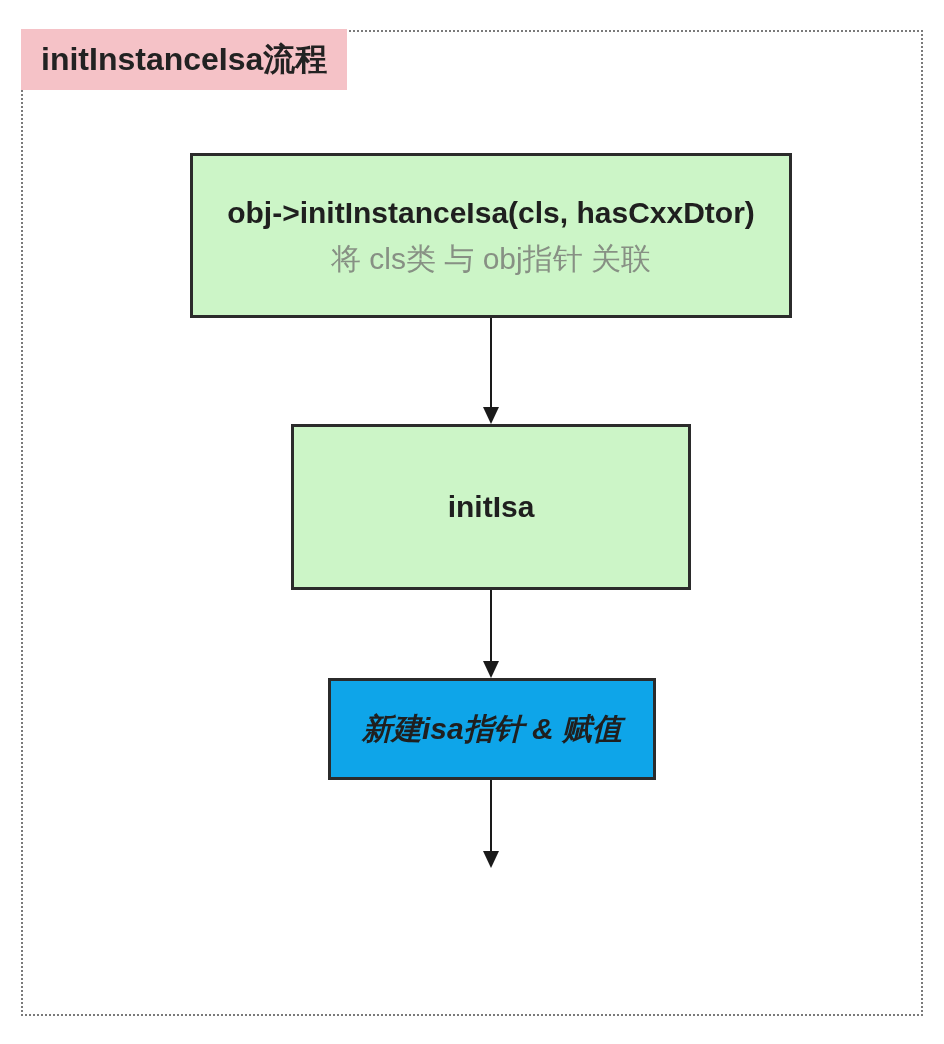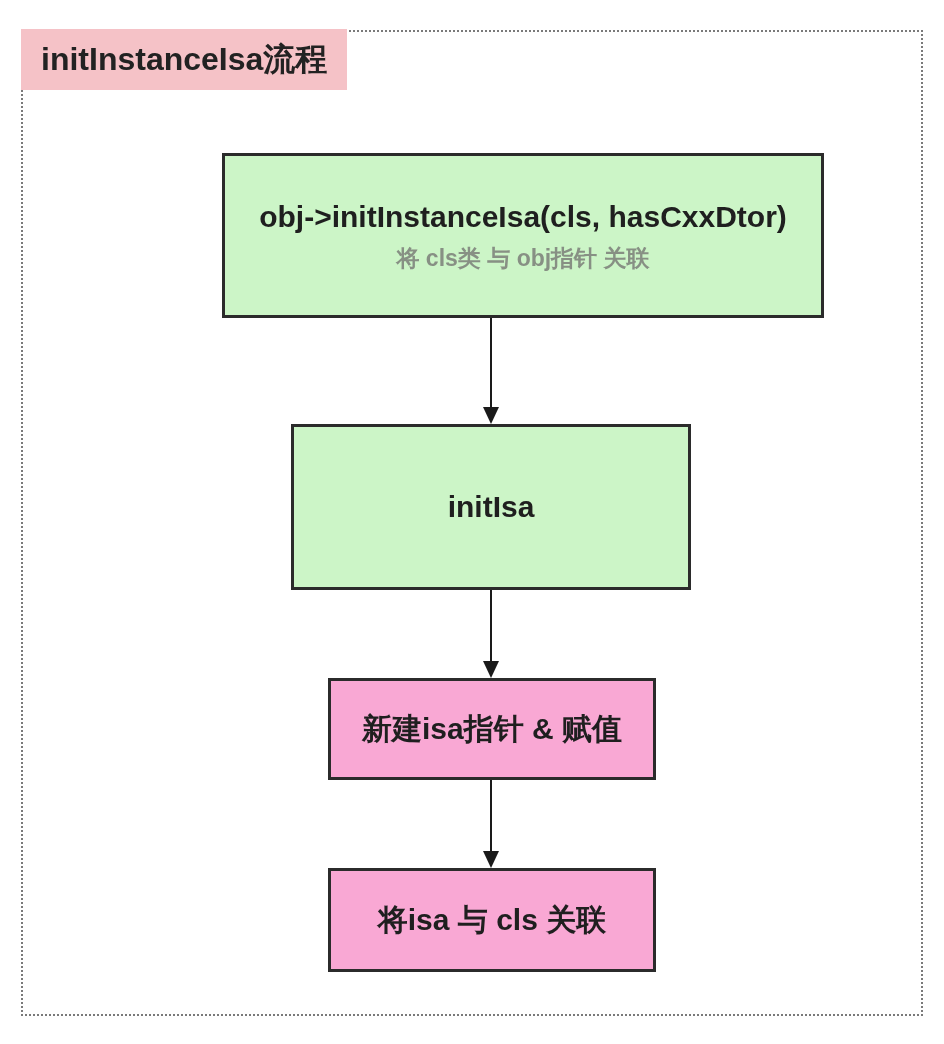--- a/index.html
+++ b/index.html
@@ -41,37 +41,37 @@
     box-sizing: border-box;
     border: 3px solid #2b2b2b;
     display: flex;
     flex-direction: column;
     align-items: center;
     justify-content: center;
     text-align: center;
     z-index: 1;
   }
   .node.green { background: #ccf5c7; }
-  .node.white { background: #f9a8d4; }
+  .node.white { background: #0ea5e9; font-style: italic; }
   .node-title {
     font-size: 30px;
     font-weight: bold;
     color: #1f1f1f;
     line-height: 1.25;
     white-space: nowrap;
   }
   .node-sub {
-    font-size: 23px;
-    font-weight: bold;
+    font-size: 30px;
+    font-weight: normal;
     color: #879084;
     line-height: 1.25;
     margin-top: 8px;
     white-space: nowrap;
   }
-  #node-1 { left: 190px; top: 153px; width: 602px; height: 165px; margin-left: 32px; }
+  #node-1 { left: 190px; top: 153px; width: 602px; height: 165px; }
   #node-2 { left: 291px; top: 424px; width: 400px; height: 166px; }
   #node-3 { left: 328px; top: 678px; width: 328px; height: 102px; }
   #node-4 { left: 328px; top: 868px; width: 328px; height: 104px; }
 
   .arrow {
     position: absolute;
     width: 18px;
     left: 482px;
     z-index: 0;
   }
@@ -127,17 +127,14 @@
 
   <div id="node-3" class="node white">
     <div class="node-title">新建isa指针 &amp; 赋值</div>
   </div>
 
   <div id="arrow-3" class="arrow">
     <div class="arrow-line"></div>
     <div class="arrow-head"></div>
   </div>
 
-  <div id="node-4" class="node white">
-    <div class="node-title">将isa 与 cls 关联</div>
-  </div>
 
 </div>
 
 </body></html>

